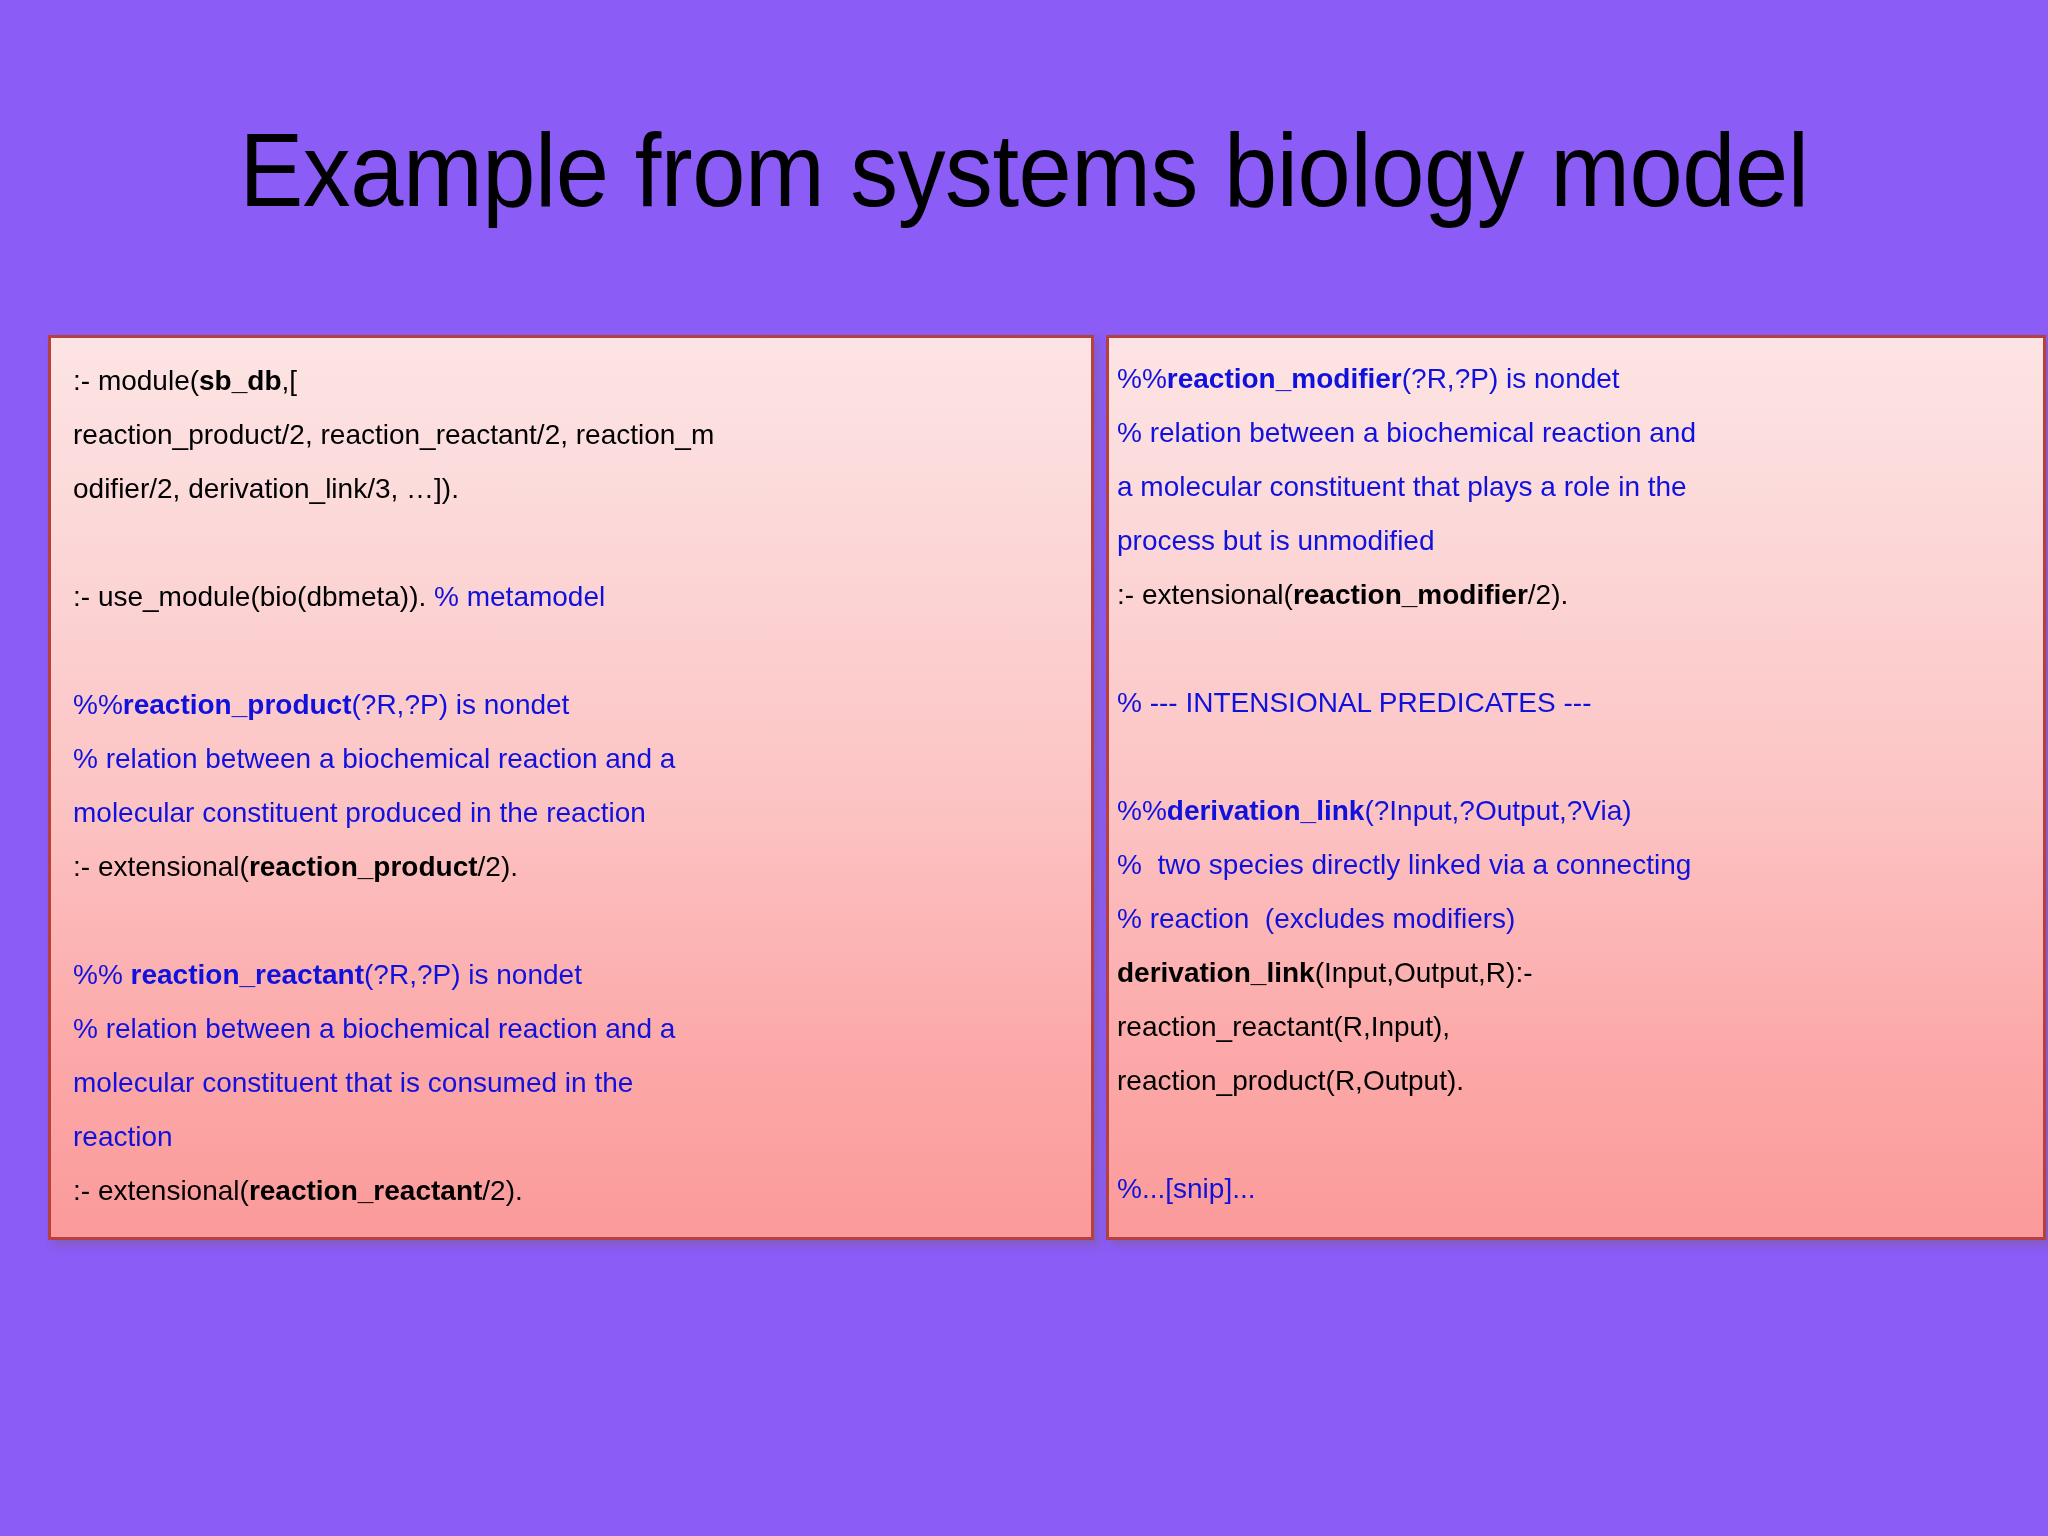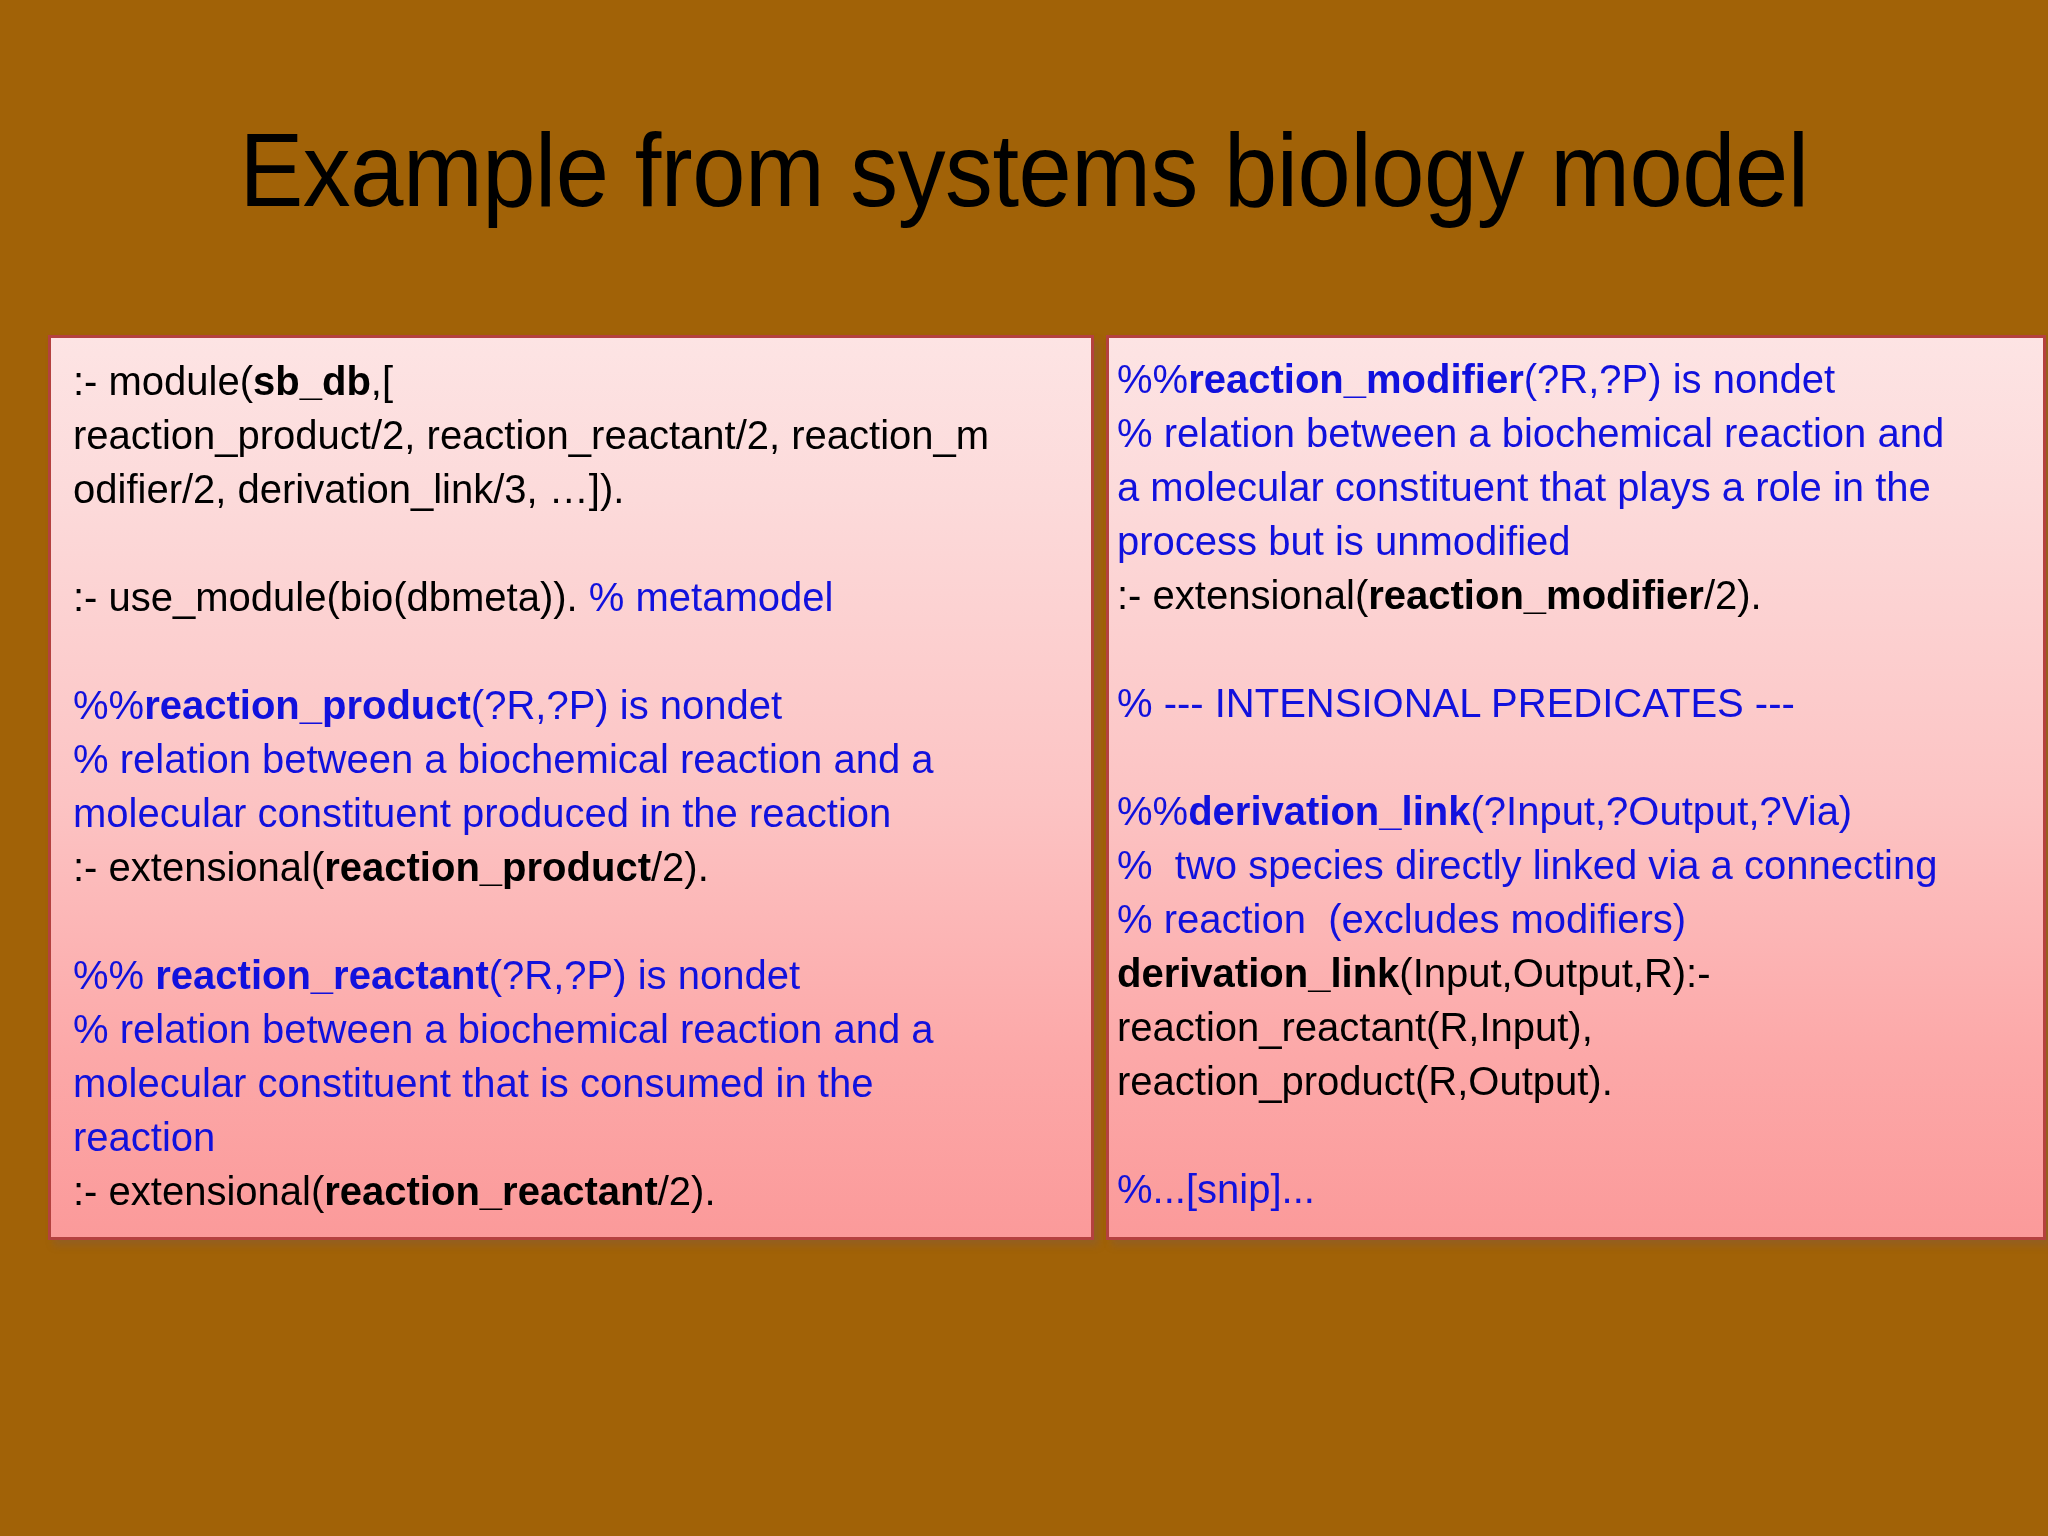--- a/index.html
+++ b/index.html
@@ -11,21 +11,21 @@
     height: 1536px;
     background: #ffffff;
     font-family: "Liberation Sans", sans-serif;
     overflow: hidden;
     position: relative;
   }
 
   .slide {
     position: absolute;
     inset: 0;
-    background: #a16207;
+    background: #8b5cf6;
     padding-left: 45px;
   }
 
   
   .slide-title {
     position: absolute;
     left: 0;
     top: 112px;
     width: 2048px;
     text-align: center;
@@ -61,21 +61,21 @@
     left: 1106px;
     width: 940px;
   }
 
   .panel-body {
     position: absolute;
     left: 22px;
     top: 16px;
     right: 4px;
     font-family: "Liberation Sans Narrow", "Liberation Sans", sans-serif;
-    font-size: 40px;
+    font-size: 28px;
     line-height: 54px;
     color: #000000;
     white-space: pre-wrap;
     word-break: normal;
   }
 
   .panel-right .panel-body {
     left: 8px;
     top: 14px;
   }

